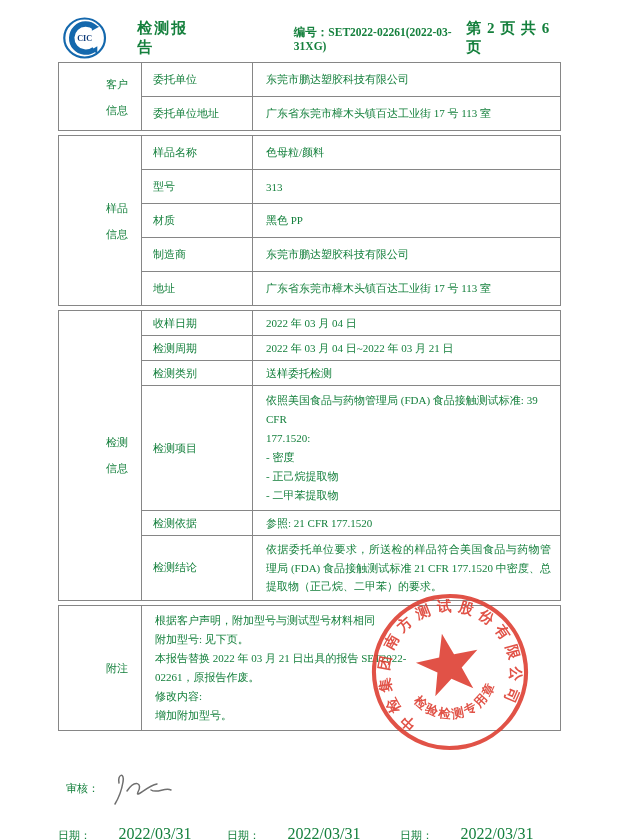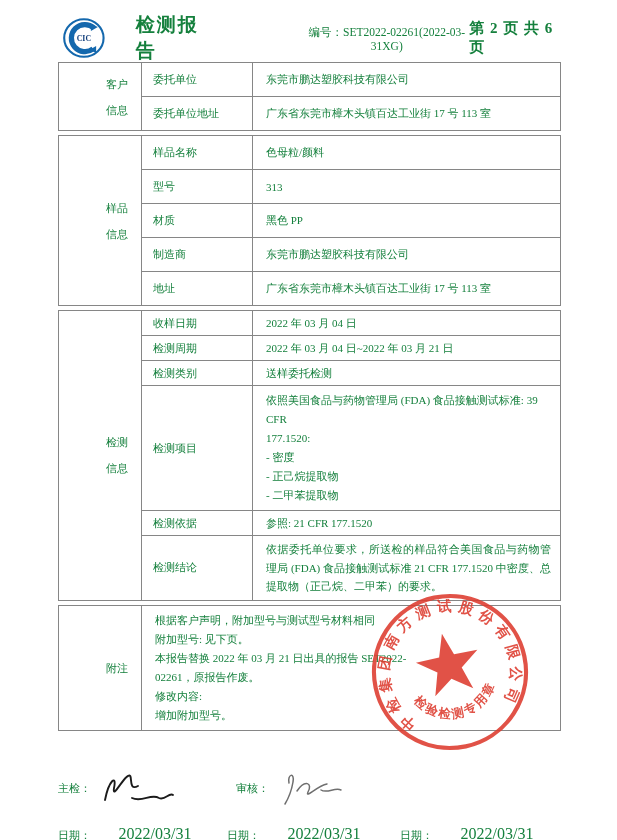--- a/index.html
+++ b/index.html
@@ -1,21 +1,21 @@
 <!DOCTYPE html>
 <html><head>
 <meta charset="utf-8">
 <style>
   html,body{margin:0;padding:0;background:#fff;}
   .page{position:relative;width:617px;height:840px;background:#fff;overflow:hidden;
         font-family:"Liberation Serif","DejaVu Serif",serif;color:#15803d;}
   
   .hdr{display:flex;align-items:center;margin:14px 56px 0 62px;height:48px;}
-  .hdr-title{font-weight:bold;font-size:19px;letter-spacing:2px;margin-left:30px;}
-  .hdr-no{font-weight:normal;font-size:11.5px;margin-left:95px;text-align:center;}
+  .hdr-title{font-weight:bold;font-size:15px;letter-spacing:2px;margin-left:30px;}
+  .hdr-no{font-weight:bold;font-size:11.5px;margin-left:95px;}
   .hdr-page{font-weight:bold;font-size:15px;margin-left:auto;letter-spacing:1px;}
   
   table.sect{border-collapse:collapse;table-layout:fixed;width:503px;margin:0 0 4px 58px;font-size:11px;}
   table.sect td{border:1px solid #868686;vertical-align:middle;}
   td.sl{width:46px;text-align:center;white-space:pre-line;line-height:26px;padding-left:35px;}
   td.f{width:98px;padding-left:11px;}
   td.v{padding-left:13px;white-space:pre-line;}
   tr.r32 td{height:31px;}
   tr.r22 td{height:22px;}
   td.cell-project{line-height:19px;padding-top:5px;padding-bottom:5px;padding-right:8px;}
@@ -140,26 +140,20 @@
       <td class="v notes-cell">根据客户声明，附加型号与测试型号材料相同
 附加型号: 见下页。
 本报告替换 2022 年 03 月 21 日出具的报告 SET2022-02261，原报告作废。
 修改内容:
 增加附加型号。</td>
     </tr>
   </tbody>
     </table>
 
   <div class="sig-row">
-    <div class="sig-group g1">
-      <span class="sig-label">主检：</span>
-      <svg class="sig" width="82" height="42" viewBox="0 0 82 42">
-        <path d="M8,32 C12,12 20,6 17,20 C15,32 26,10 31,8 C37,4 30,24 41,18 M35,30 C45,35 54,25 62,30 C68,33 72,24 76,27" fill="none" stroke="#1b1b1b" stroke-width="1.9" stroke-linecap="round"></path>
-      </svg>
-    </div>
     <div class="sig-group g2">
       <span class="sig-label">审核：</span>
       <svg class="sig" width="72" height="40" viewBox="0 0 72 40">
         <path d="M14,14 C12,5 20,3 18,13 C16,25 13,30 10,35 M22,22 C30,10 38,14 33,23 C30,30 42,17 52,15 M46,21 C52,25 60,18 66,21" fill="none" stroke="#6f6f6f" stroke-width="1.5" stroke-linecap="round"></path>
       </svg>
     </div>
   </div>
 
   <div class="date-row">
     <div class="date-group g1">

